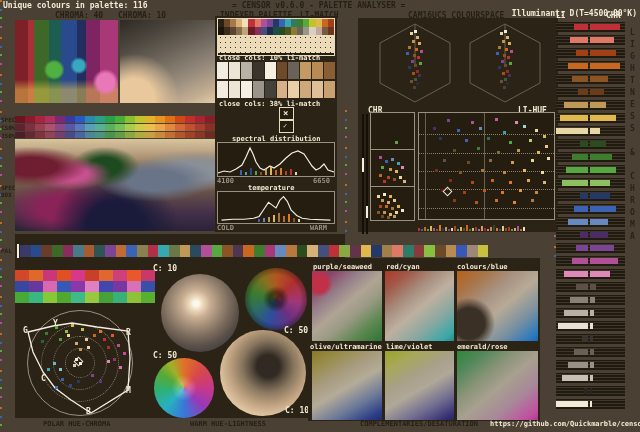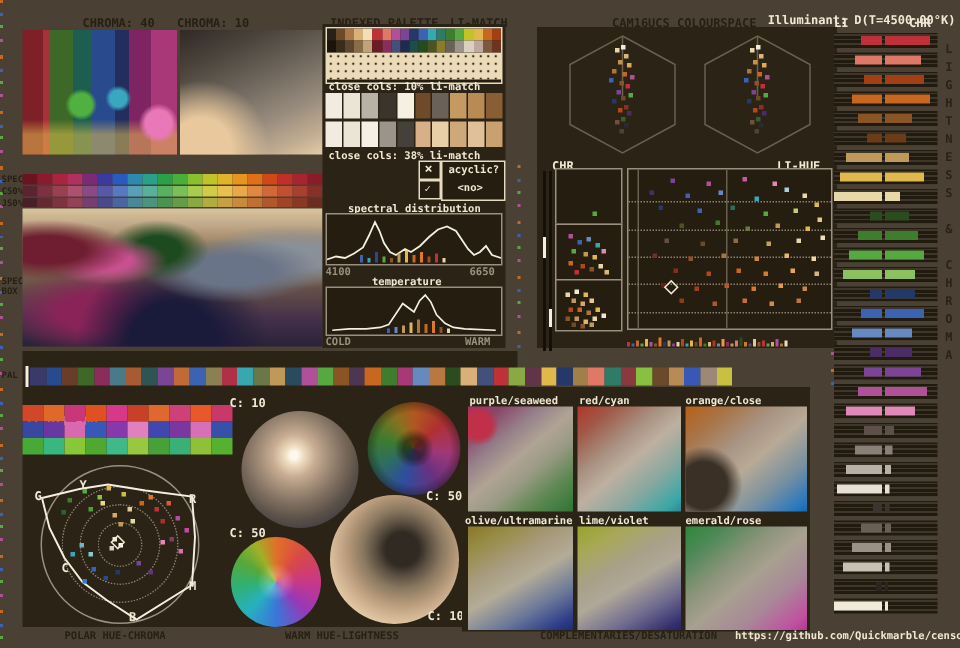--- a/index.html
+++ b/index.html
@@ -50,20 +50,22 @@
 </style>
 </head>
 <body>
 
 <div class="stage">
 
   <div class="speckle" style="left:0;top:0;height:432px"></div>
   <div class="speckle" style="left:345px;top:110px;height:122px"></div>
   <div class="speckle" style="left:554px;top:24px;height:236px"></div>
 
+  <div class="t cream" style="left:3px;top:1px">Unique colours in palette: 116</div>
+  <div class="t dark" style="left:232px;top:1px">= CENSOR v0.6.0 - PALETTE ANALYSER =</div>
   <div class="t cream" style="right:3px;top:9px;text-align:right">Illuminant: D(T=4500.00°K)</div>
 
   <div class="t dark" style="left:55px;top:11px">CHROMA: 40</div>
   <div class="t dark" style="left:118px;top:11px">CHROMA: 10</div>
   <div class="t dark" style="left:220px;top:11px">INDEXED PALETTE</div>
   <div class="t dark" style="left:300px;top:11px">LI-MATCH</div>
   <div class="t dark" style="left:408px;top:11px">CAM16UCS COLOURSPACE</div>
   <div class="t cream" style="left:556px;top:11px">LI</div>
   <div class="t cream" style="left:606px;top:11px">CHR</div>
 
@@ -215,24 +217,20 @@
       <div style="background: rgb(223, 192, 152);"></div>
       <div style="background: rgb(201, 160, 112);"></div>
     </div>
   <div class="t t7 cream" style="left:219px;top:100px">close cols: 38% li-match</div>
 
   <div class="cbox" style="left:279px;top:107px;width:13px;height:11px;text-align:center">
     <span class="t t7 cream" style="left:3px;top:1px;font-size:9px">×</span>
   </div>
   <div class="cbox" style="left:279px;top:120px;width:13px;height:11px;text-align:center">
     <span class="t t7 cream" style="left:3px;top:1px">✓</span>
-  </div>
-  <div class="cbox" style="left:294px;top:107px;width:41px;height:25px">
-    <div class="t t7 cream" style="left:4px;top:1px">acyclic?</div>
-    <div class="t t7 cream" style="left:10px;top:13px">&lt;no&gt;</div>
   </div>
 
   <div class="t t7 cream" style="left:232px;top:135px">spectral distribution</div>
   <div class="box" style="left:217px;top:142px;width:116px;height:33px">
     <svg width="116" height="33" viewBox="0 0 116 33">
       <polyline points="0,30 6,28 12,29 18,26 24,22 28,14 32,5 35,11 38,19 42,25 46,27 52,23 56,25 62,21 68,15 74,10 80,8 86,11 90,17 94,23 98,27 102,25 106,21 110,27 116,29" fill="none" stroke="#f4efe2" stroke-width="1.2"></polyline>
     </svg>
     <div class="chartbars" style="left:22px;bottom:1px;height:10px">
         <div style="background: rgb(60, 98, 180); height: 5px;"></div>
         <div style="background: rgb(56, 168, 176); height: 3px;"></div>
@@ -631,21 +629,21 @@
   <div class="circ" style="left: 245px; top: 268px; width: 62px; height: 62px; background: radial-gradient(circle, rgba(24, 18, 10, 0.55) 0px, rgba(24, 18, 10, 0.55) 16%, rgba(24, 18, 10, 0) 30%, rgba(24, 18, 10, 0) 55%, rgba(24, 18, 10, 0.7) 82%, rgba(24, 18, 10, 0.7) 100%), conic-gradient(rgb(176, 88, 32), rgb(176, 48, 48) 13%, rgb(160, 56, 120) 27%, rgb(106, 48, 128) 40%, rgb(46, 78, 158) 55%, rgb(46, 110, 94) 68%, rgb(62, 124, 46) 80%, rgb(138, 112, 32) 92%, rgb(176, 88, 32));"></div>
   <div class="t cream" style="left:284px;top:326px">C: 50</div>
   <div class="t cream" style="left:153px;top:351px">C: 50</div>
   <div class="circ" style="left: 154px; top: 358px; width: 60px; height: 60px; background: radial-gradient(circle, rgba(250, 245, 230, 0.25) 0px, rgba(250, 245, 230, 0.25) 12%, rgba(0, 0, 0, 0) 30%), conic-gradient(rgb(224, 112, 40), rgb(216, 72, 72) 12%, rgb(200, 56, 136) 25%, rgb(152, 56, 184) 37%, rgb(56, 120, 216) 50%, rgb(40, 176, 192) 62%, rgb(48, 176, 112) 74%, rgb(88, 168, 56) 84%, rgb(160, 176, 40) 92%, rgb(224, 112, 40));"></div>
   <div class="circ" style="left: 220px; top: 330px; width: 86px; height: 86px; background: radial-gradient(circle at 56% 42%, rgb(48, 42, 34) 0px, rgb(48, 42, 34) 16%, rgb(92, 80, 66) 26%, rgb(138, 120, 96) 38%, rgb(180, 152, 120) 52%, rgb(212, 184, 150) 66%, rgb(236, 212, 176) 80%, rgb(248, 236, 212) 92%, rgb(253, 246, 230) 100%);"></div>
   <div class="t cream" style="left:285px;top:406px">C: 10</div>
 
   <div class="panel" style="left:308px;top:258px;width:232px;height:163px"></div>
   <div class="t t7 cream" style="left:313px;top:263px">purple/seaweed</div>
   <div class="t t7 cream" style="left:386px;top:263px">red/cyan</div>
-  <div class="t t7 cream" style="left:457px;top:263px">orange/close</div>
+  <div class="t t7 cream" style="left:457px;top:263px">colours/blue</div>
   <div class="abs" style="left: 312px; top: 271px; width: 70px; height: 70px; background: radial-gradient(circle at 10% 18%, rgb(192, 48, 72) 0px, rgb(192, 48, 72) 10%, rgba(0, 0, 0, 0) 16%), linear-gradient(140deg, rgb(168, 48, 108) 0%, rgb(138, 68, 104) 14%, rgb(150, 128, 138) 32%, rgb(176, 164, 148) 48%, rgb(154, 154, 132) 62%, rgb(94, 136, 82) 80%, rgb(46, 116, 52) 100%);"></div>
   <div class="abs" style="left: 385px; top: 271px; width: 69px; height: 70px; background: linear-gradient(140deg, rgb(176, 56, 40) 0%, rgb(160, 88, 72) 16%, rgb(168, 144, 128) 36%, rgb(190, 176, 160) 52%, rgb(138, 168, 160) 72%, rgb(56, 168, 168) 92%, rgb(42, 136, 144) 100%);"></div>
   <div class="abs" style="left: 457px; top: 271px; width: 81px; height: 70px; background: radial-gradient(circle at 15% 75%, rgb(58, 48, 38) 0px, rgb(58, 48, 38) 18%, rgba(0, 0, 0, 0) 30%), linear-gradient(140deg, rgb(184, 96, 24) 0%, rgb(168, 116, 72) 18%, rgb(168, 148, 132) 38%, rgb(184, 170, 150) 54%, rgb(120, 144, 160) 76%, rgb(40, 120, 192) 94%, rgb(24, 104, 176) 100%);"></div>
   <div class="t t7 cream" style="left:310px;top:343px">olive/ultramarine</div>
   <div class="t t7 cream" style="left:386px;top:343px">lime/violet</div>
   <div class="t t7 cream" style="left:457px;top:343px">emerald/rose</div>
   <div class="abs" style="left: 312px; top: 351px; width: 70px; height: 69px; background: linear-gradient(150deg, rgb(138, 120, 40) 0%, rgb(152, 140, 72) 16%, rgb(168, 156, 128) 36%, rgb(180, 172, 152) 52%, rgb(106, 120, 152) 74%, rgb(44, 60, 136) 92%, rgb(32, 44, 110) 100%);"></div>
   <div class="abs" style="left: 385px; top: 351px; width: 69px; height: 69px; background: linear-gradient(150deg, rgb(152, 164, 40) 0%, rgb(168, 168, 88) 18%, rgb(168, 160, 136) 38%, rgb(176, 168, 152) 54%, rgb(112, 108, 144) 76%, rgb(52, 48, 112) 94%, rgb(40, 36, 96) 100%);"></div>
   <div class="abs" style="left: 457px; top: 351px; width: 81px; height: 69px; background: linear-gradient(140deg, rgb(46, 136, 56) 0%, rgb(78, 136, 88) 16%, rgb(138, 148, 120) 36%, rgb(168, 160, 144) 52%, rgb(168, 136, 152) 72%, rgb(192, 80, 160) 92%, rgb(176, 56, 144) 100%);"></div>
 

